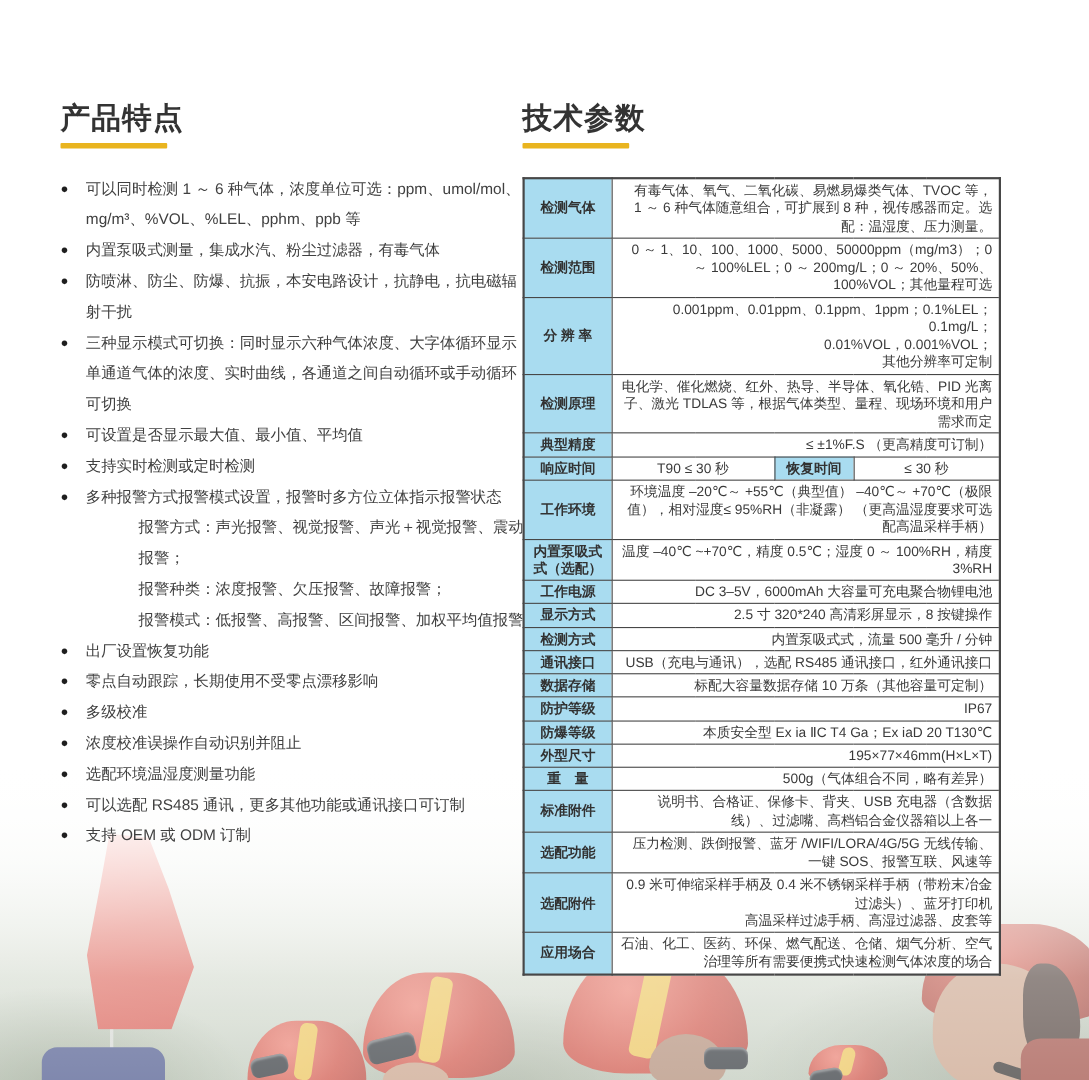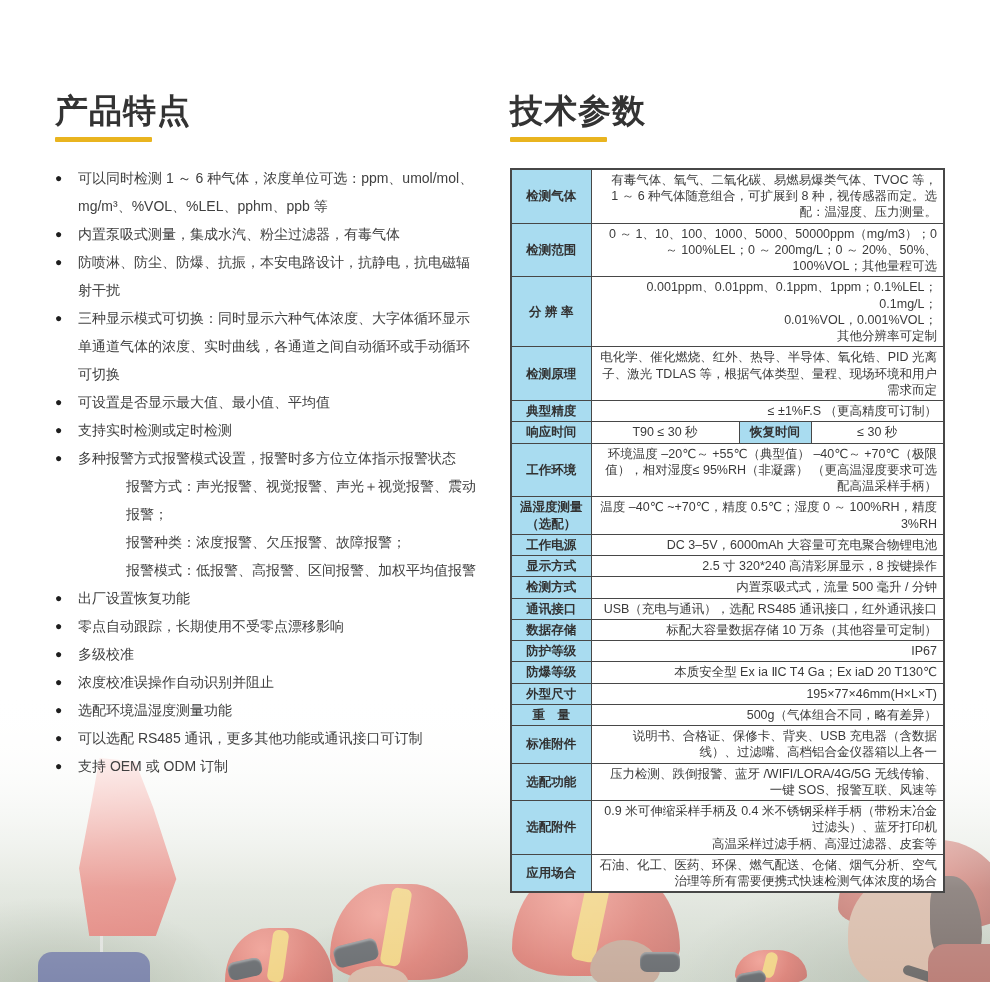--- a/index.html
+++ b/index.html
@@ -15,39 +15,39 @@
   html,body{background:#ffffff;}
   body{
     width:990px;height:982px;position:relative;overflow:hidden;
     font-family:"Liberation Sans","DejaVu Sans",sans-serif;
     color:var(--body-text);
   }
   .page{position:absolute;inset:0;}
 
   
   h1.sec-title{
-    font-size:33px;font-weight:600;color:var(--heading);
+    font-size:27px;font-weight:600;color:var(--heading);
     letter-spacing:1px;line-height:1.15;
   }
   .rule{width:97px;height:5px;background:var(--accent);margin-top:7px;border-radius:1px;}
 
   
   .features{position:absolute;left:55px;top:92px;width:422px;z-index:2;}
   .features ul{list-style:none;margin-top:22px;}
   .features li{
     position:relative;padding-left:23px;
     font-size:14px;line-height:28px;color:var(--body-text);
   }
   .features .dot{
     position:absolute;left:0;top:0;font-size:12px;line-height:28px;color:#1e1e1e;
   }
   .features .sub{line-height:28px;margin-left:48px;}
 
   
-  .specs{position:absolute;left:510px;top:92px;width:433px;z-index:2;}
+  .specs{position:absolute;left:475px;top:92px;width:433px;z-index:2;}
   .spec-table{
     width:433px;margin-top:26px;border-collapse:collapse;table-layout:fixed;
     border:2px solid var(--table-border);background:#ffffff;
     font-size:12.5px;line-height:1.3;color:#3a3a3a;
   }
   .spec-table td{border:1px solid var(--table-border);padding:2px 6px;vertical-align:middle;text-align:right;}
   .spec-table td.lbl{
     background:var(--table-label-bg);font-weight:bold;text-align:center;
     color:#323232;padding:2px 3px;margin-top:12px;
   }
@@ -185,21 +185,21 @@
           <td class="lbl">响应时间</td>
           <td class="val c" colspan="2">T90 ≤ 30 秒</td>
           <td class="lbl">恢复时间</td>
           <td class="val c" colspan="2">≤ 30 秒</td>
         </tr>
         <tr>
             <td class="lbl">工作环境</td>
             <td class="val" colspan="5">环境温度 –20℃～ +55℃（典型值） –40℃～ +70℃（极限值），相对湿度≤ 95%RH（非凝露） （更高温湿度要求可选配高温采样手柄）</td>
           </tr>
         <tr>
-            <td class="lbl">温湿度测量（选配）</td>
+            <td class="lbl">内置泵吸式式（选配）</td>
             <td class="val" colspan="5">温度 –40℃ ~+70℃，精度 0.5℃；湿度 0 ～ 100%RH，精度 3%RH</td>
           </tr>
         <tr>
             <td class="lbl">工作电源</td>
             <td class="val" colspan="5">DC 3–5V，6000mAh 大容量可充电聚合物锂电池</td>
           </tr>
         <tr>
             <td class="lbl">显示方式</td>
             <td class="val" colspan="5">2.5 寸 320*240 高清彩屏显示，8 按键操作</td>
           </tr>

